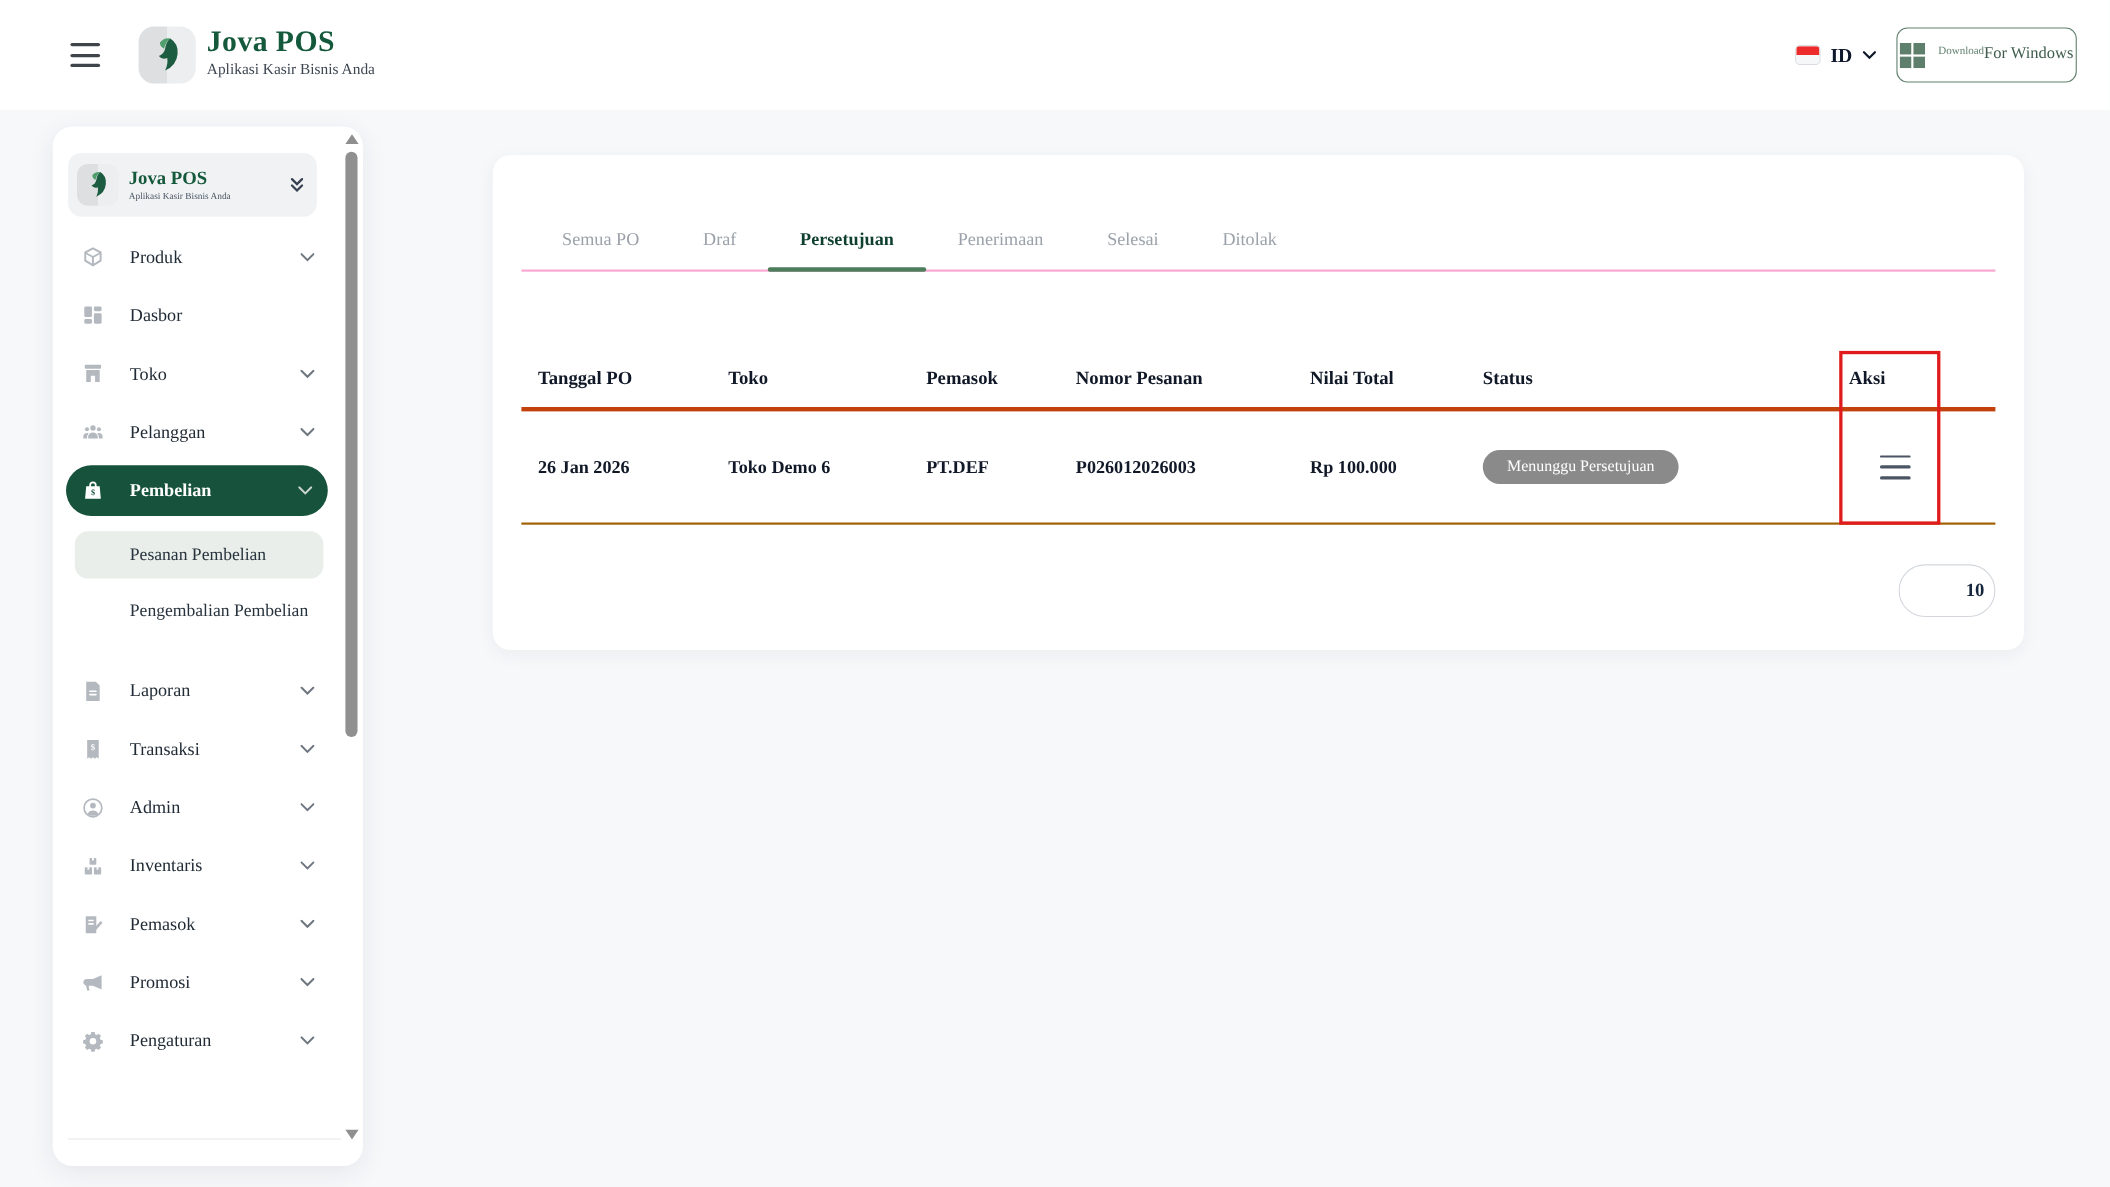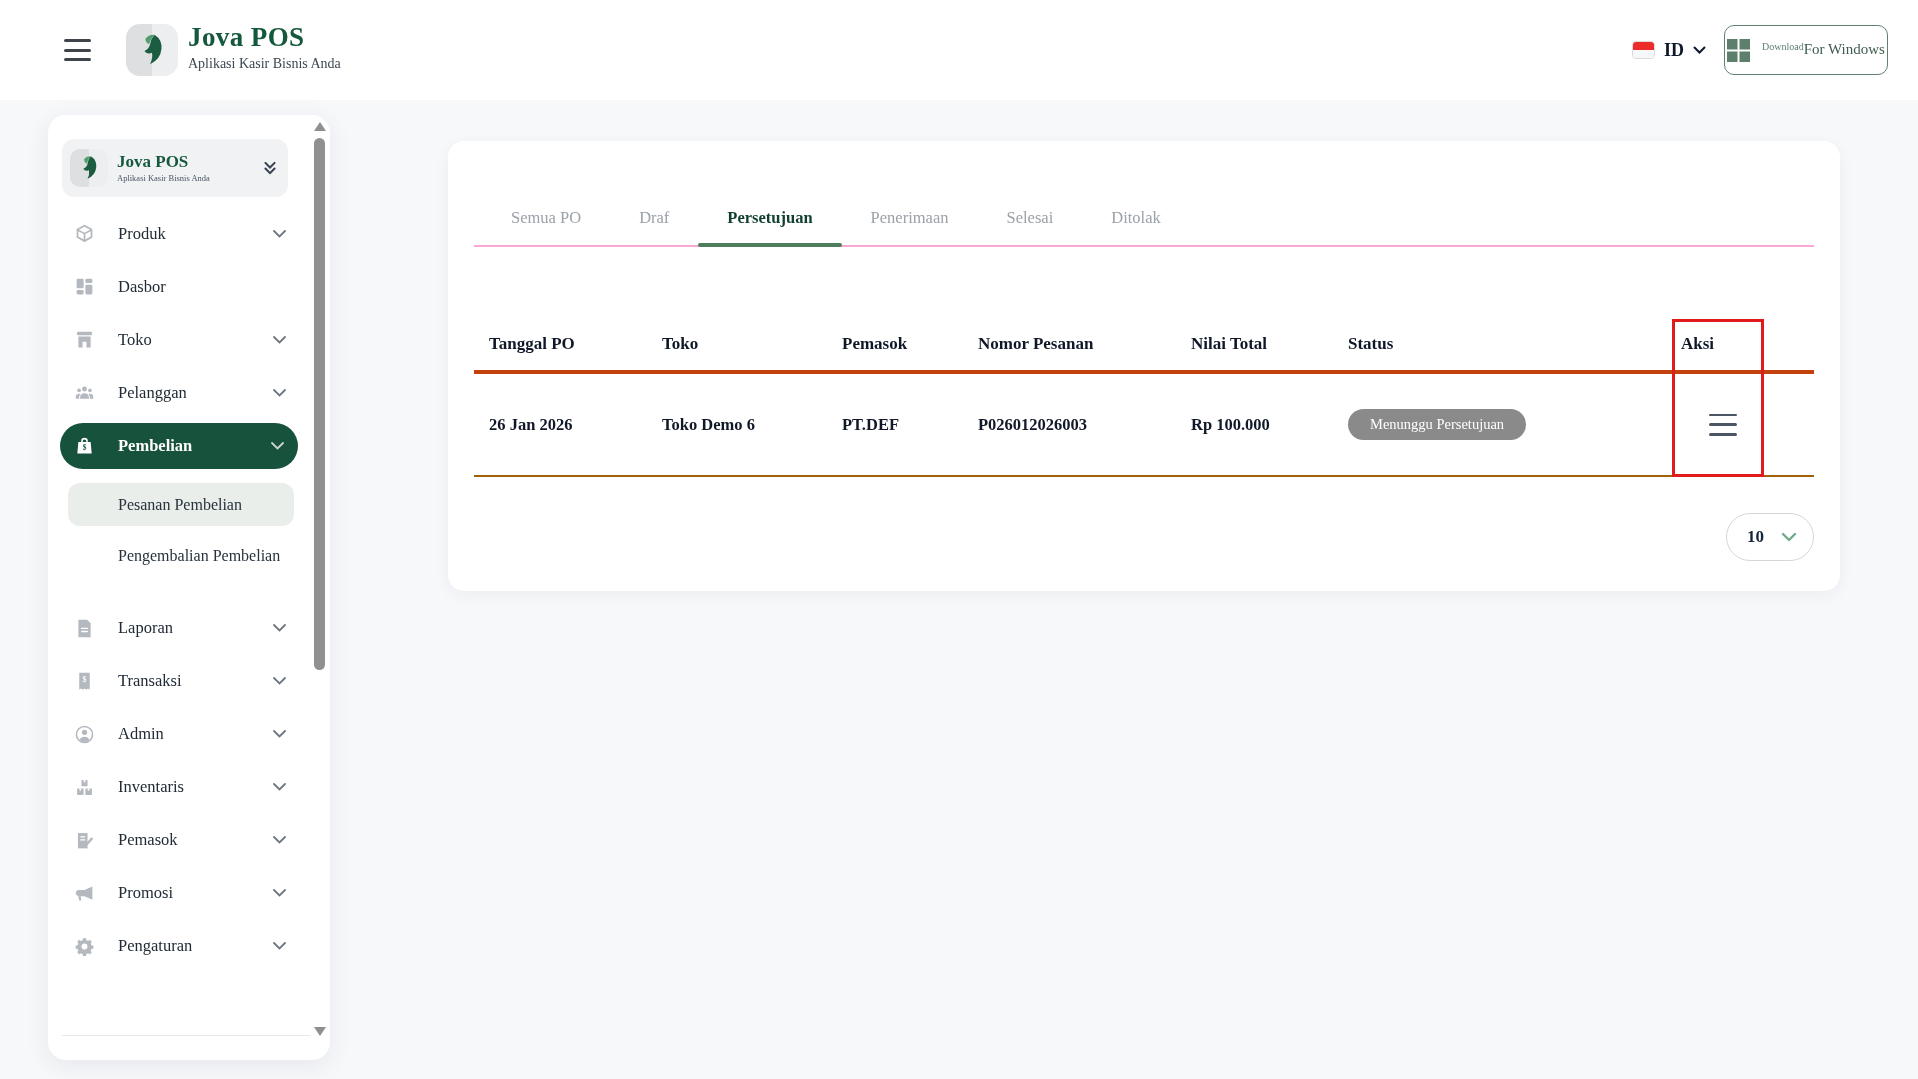--- a/index.html
+++ b/index.html
@@ -77,21 +77,21 @@
   .trow { height:103px; align-items:center; font-size:16.5px; font-weight:600; color:#111827;
     border-bottom:2px solid #a16207; }
   .badge { display:inline-block; padding:7px 22px; border-radius:17px; background:#8a8a8a;
     color:#fff; font-size:14.5px; font-weight:500; white-space:nowrap; }
   .action-btn { width:28px; height:22px; margin-left:28px; display:flex; flex-direction:column;
     justify-content:space-between; cursor:pointer; }
   .action-btn span { height:2.5px; background:#4b5563; border-radius:2px; }
   .pager-wrap { margin-top:36px; display:flex; justify-content:flex-end; }
   .pager { width:88px; height:48px; border:1.5px solid #d3d7dc; border-radius:24px; background:#fff;
     display:flex; align-items:center; justify-content:space-between; padding:0 16px 0 20px; cursor:pointer; }
-  .pager-val { font-size:17px; font-weight:600; color:#15253b; }
+  .pager-val { font-size:17px; font-weight:600; color:#15253b;margin-left:40px; }
 
   
   .red-box { position:absolute; left:1672px; top:319px; width:92px; height:158px;
     border:3px solid #e01b1b; z-index:50; pointer-events:none; }
 
   .ic { fill:#b4b9c0; }
   .ic-w { fill:#ffffff; }
 </style>
 </head>
 <body>

